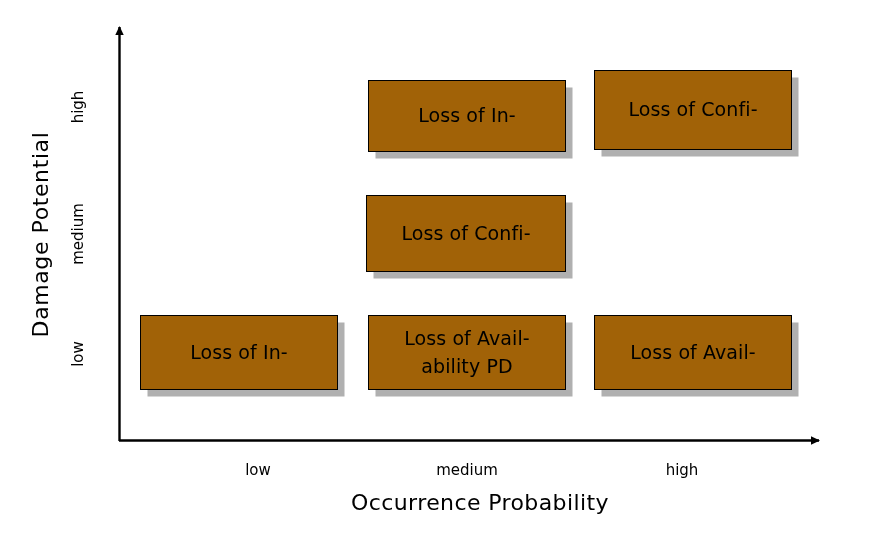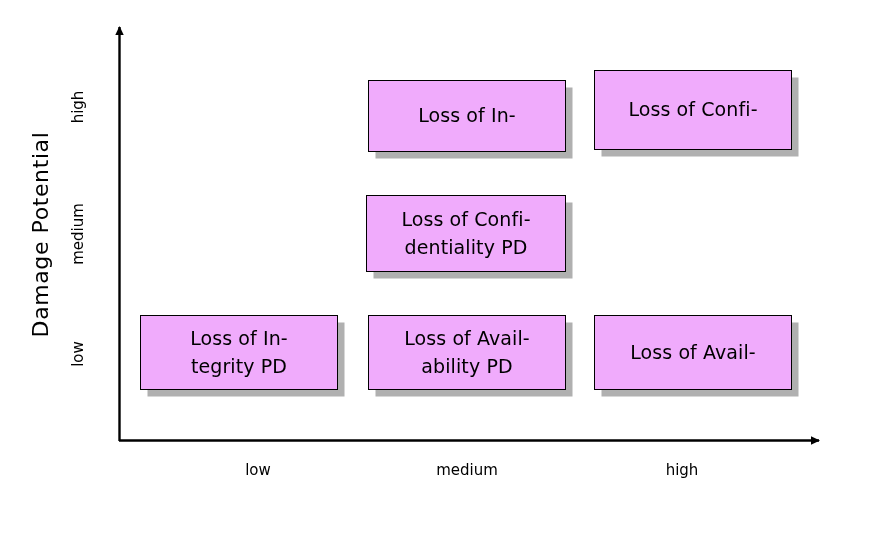--- a/index.html
+++ b/index.html
@@ -75,21 +75,21 @@
     white-space: nowrap;
   }
   .x-tick-low    { left: 198px; }
   .x-tick-medium { left: 407px; }
   .x-tick-high   { left: 622px; }
 
   
   .risk-box {
     position: absolute;
     box-sizing: border-box;
-    background: #f0abfc;
+    background: #a16207;
     border: 1.4px solid #000000;
     box-shadow: 7px 7px 0 -0.5px #b0b0b0;
     display: flex;
     flex-direction: column;
     align-items: center;
     justify-content: center;
     font-size: 19px;
     line-height: 1.45;
     text-align: center;
     letter-spacing: 0.1px;
@@ -116,37 +116,36 @@
   <div class="y-axis-title">Damage Potential</div>
 
   <div class="y-tick y-tick-high">high</div>
   <div class="y-tick y-tick-medium">medium</div>
   <div class="y-tick y-tick-low">low</div>
 
   <div class="x-tick x-tick-low">low</div>
   <div class="x-tick x-tick-medium">medium</div>
   <div class="x-tick x-tick-high">high</div>
 
+  <div class="x-axis-title">Occurrence Probability</div>
 
   <div class="risk-box" style="left:368px; top:80px; width:198px; height:72px;">
     <span class="line">Loss of In-</span>
   </div>
 
   <div class="risk-box" style="left:594px; top:70px; width:198px; height:80px;">
     <span class="line">Loss of Confi-</span>
   </div>
 
   <div class="risk-box" style="left:366px; top:195px; width:200px; height:77px;">
     <span class="line">Loss of Confi-</span>
-    <span class="line">dentiality PD</span>
   </div>
 
   <div class="risk-box" style="left:140px; top:315px; width:198px; height:75px;">
     <span class="line">Loss of In-</span>
-    <span class="line">tegrity PD</span>
   </div>
 
   <div class="risk-box" style="left:368px; top:315px; width:198px; height:75px;">
     <span class="line">Loss of Avail-</span>
     <span class="line">ability PD</span>
   </div>
 
   <div class="risk-box" style="left:594px; top:315px; width:198px; height:75px;">
     <span class="line">Loss of Avail-</span>
   </div>

